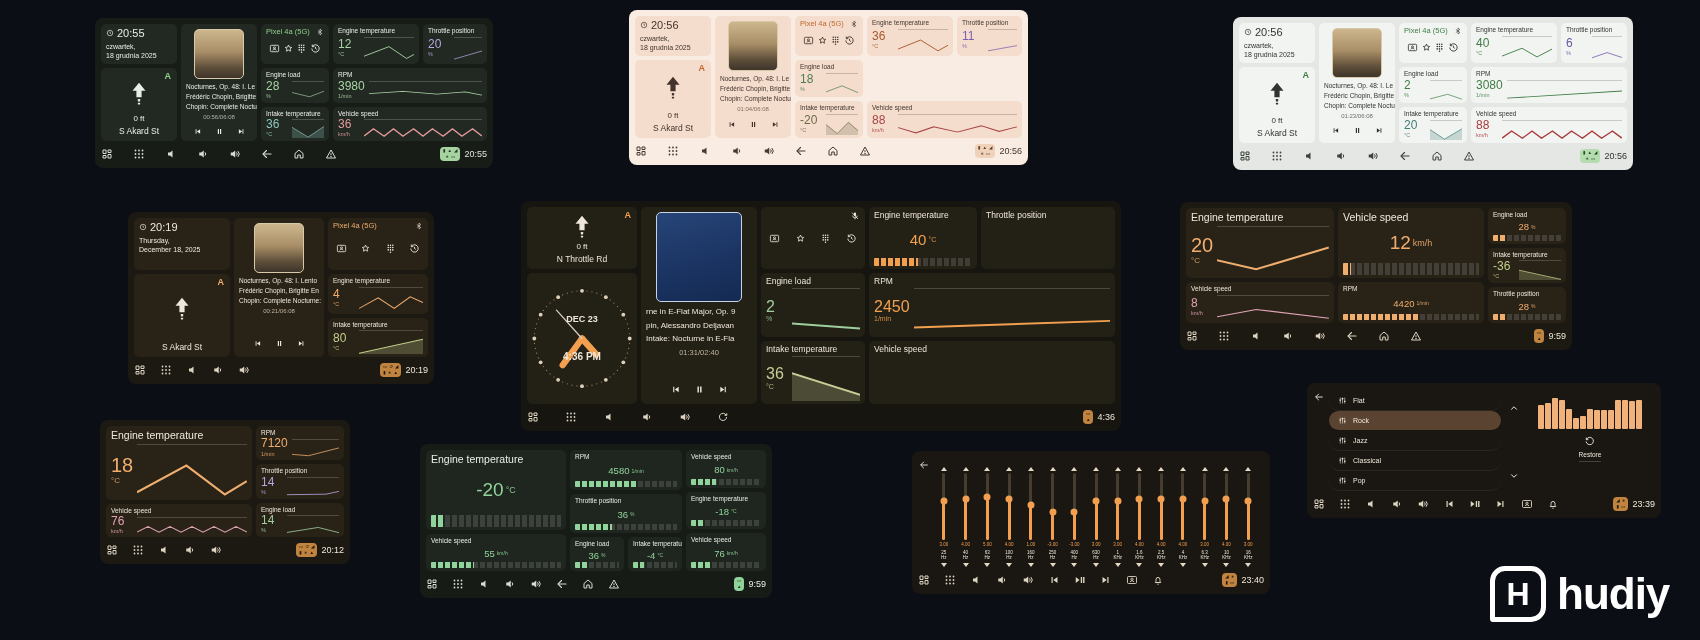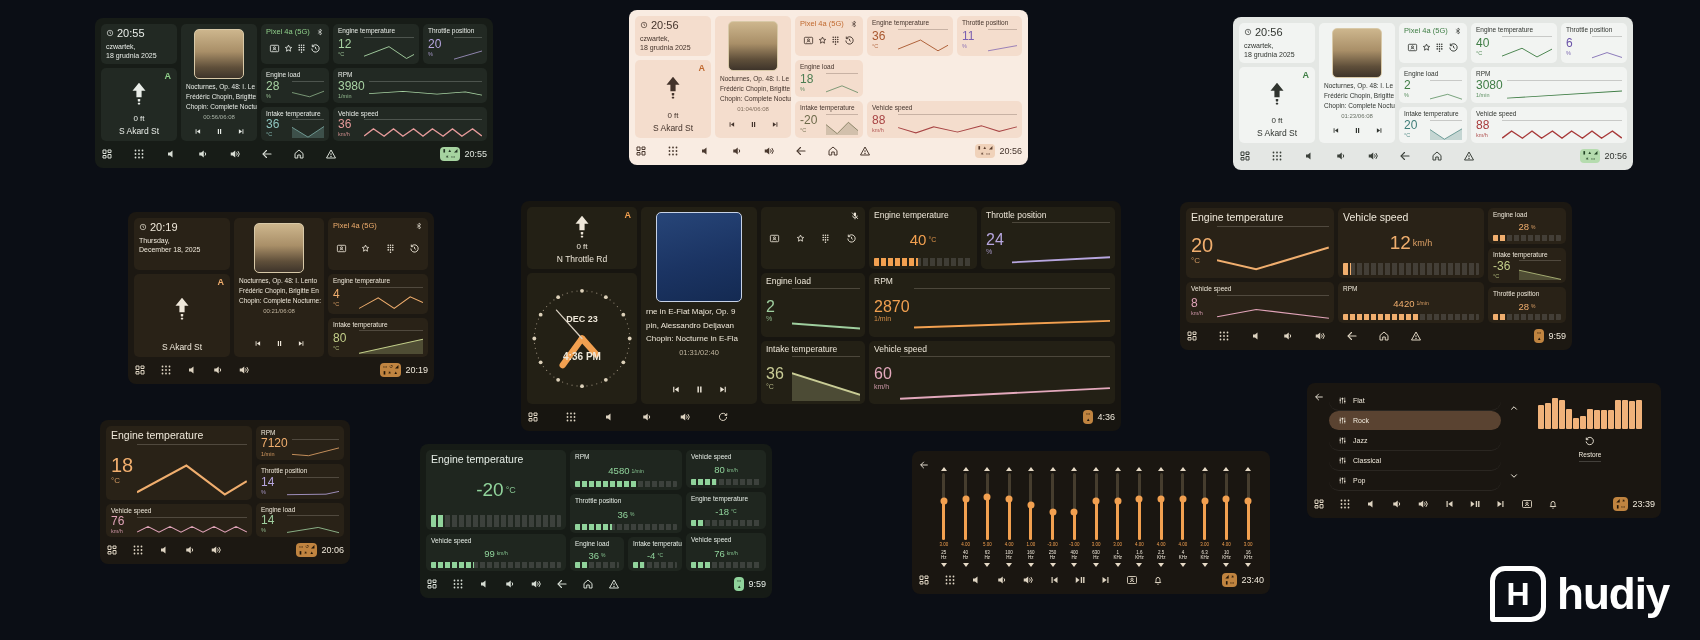--- a/index.html
+++ b/index.html
@@ -1200,21 +1200,21 @@
               <rect x="10.9" y="21" width="2.2" height="1.6" rx="0.4"></rect>
             </svg>
           </span>
           <div class="nav-dist">0 ft</div>
           <div class="nav-street">N Throttle Rd</div>
         </div>
         <div class="card media lg" style="grid-area: media;">
           <div class="album" style="width: 84px; height: 88px; background: linear-gradient(165deg, rgb(39, 69, 120), rgb(27, 52, 99) 55%, rgb(20, 42, 82)); border: 1px solid rgb(199, 210, 230);"></div>
           <div class="m-line">rne in E-Flat Major, Op. 9</div>
           <div class="m-line">pin, Alessandro Deljavan</div>
-          <div class="m-line">Chopin: Nocturne in E-Fla</div>
+          <div class="m-line">Intake: Nocturne in E-Fla</div>
           <div class="m-time">01:31/02:40</div>
           <div class="m-ctl">
             <span><span class="icon" style="height: 11px; width: 11px;">
                 <svg viewBox="0 0 24 24" fill="currentColor">
                   <path d="M7 6h2.4v12H7z"></path>
                   <path d="M19 6l-8.5 6L19 18z"></path>
                 </svg>
               </span></span>
             <span><span class="icon" style="height: 11px; width: 11px;">
                 <svg viewBox="0 0 24 24" fill="currentColor">
@@ -1279,51 +1279,40 @@
           <div class="cval">
             <span class="cv" style="color: rgb(242, 160, 80);">40</span>
             <span class="cu" style="color: rgb(242, 160, 80);">°C</span>
           </div>
           <div class="gauge" style="height: 8px;">
             <div class="gauge-fill" style="width: 45%; background: repeating-linear-gradient(90deg, rgb(242, 160, 80) 0px, rgb(242, 160, 80) 5px, transparent 5px, transparent 7px);"></div>
           </div>
         </div>
         <div class="card tile md" style="flex: 1 1 0%; grid-area: m2;">
           <div class="lbl">Throttle position</div>
-          <div class="body">
-            <div class="vb">
-              <div class="v" style="color: rgb(183, 166, 223);">24</div>
-              <div class="u" style="color: rgb(183, 166, 223);">%</div>
-            </div>
-            <div class="chart" style="border-top-color: rgba(238, 231, 217, 0.2);">
-              <svg viewBox="0 0 100 32" preserveAspectRatio="none" class="spark">
-                <polyline points="0.0,28.4 100.0,23.6" fill="none" stroke="#b7a6df" stroke-width="1.7"></polyline>
-              </svg>
-            </div>
-          </div>
         </div>
         <div class="card tile md" style="flex: 1 1 0%; grid-area: m3;">
           <div class="lbl">Engine load</div>
           <div class="body">
             <div class="vb">
               <div class="v" style="color: rgb(159, 207, 159);">2</div>
               <div class="u" style="color: rgb(159, 207, 159);">%</div>
             </div>
             <div class="chart" style="border-top-color: rgba(238, 231, 217, 0.2);">
               <svg viewBox="0 0 100 32" preserveAspectRatio="none" class="spark">
                 <polyline points="0.0,23.0 100.0,27.5" fill="none" stroke="#9fcf9f" stroke-width="1.7"></polyline>
               </svg>
             </div>
           </div>
         </div>
         <div class="card tile md" style="flex: 1 1 0%; grid-area: m4;">
           <div class="lbl">RPM</div>
           <div class="body">
             <div class="vb">
-              <div class="v" style="color: rgb(242, 160, 80);">2870</div>
+              <div class="v" style="color: rgb(242, 160, 80);">2450</div>
               <div class="u" style="color: rgb(242, 160, 80);">1/min</div>
             </div>
             <div class="chart" style="border-top-color: rgba(238, 231, 217, 0.2);">
               <svg viewBox="0 0 100 32" preserveAspectRatio="none" class="spark">
                 <polyline points="0.0,26.6 100.0,20.6" fill="none" stroke="#f2a050" stroke-width="1.7"></polyline>
               </svg>
             </div>
           </div>
         </div>
         <div class="card tile md" style="flex: 1 1 0%; grid-area: m5;">
@@ -1336,31 +1325,20 @@
             <div class="chart" style="border-top-color: rgba(238, 231, 217, 0.2);">
               <svg viewBox="0 0 100 32" preserveAspectRatio="none" class="spark">
                 <polygon points="0.0,6.5 100.0,26.0 100,32 0,32" fill="#c9cc96" opacity="0.25"></polygon>
                 <polyline points="0.0,6.5 100.0,26.0" fill="none" stroke="#c9cc96" stroke-width="1.7"></polyline>
               </svg>
             </div>
           </div>
         </div>
         <div class="card tile md" style="flex: 1 1 0%; grid-area: m6;">
           <div class="lbl">Vehicle speed</div>
-          <div class="body">
-            <div class="vb">
-              <div class="v" style="color: rgb(227, 168, 188);">60</div>
-              <div class="u" style="color: rgb(227, 168, 188);">km/h</div>
-            </div>
-            <div class="chart" style="border-top-color: rgba(238, 231, 217, 0.2);">
-              <svg viewBox="0 0 100 32" preserveAspectRatio="none" class="spark">
-                <polyline points="0.0,29.6 100.0,20.0" fill="none" stroke="#e3a8bc" stroke-width="1.7"></polyline>
-              </svg>
-            </div>
-          </div>
         </div>
       </div>
       <div class="bottombar">
         <div class="bb-icons" style="gap: 26px;">
           <span class="bb-btn">
             <span class="icon" style="height: 12px; width: 12px;">
               <svg viewBox="0 0 24 24" fill="none" stroke="currentColor" stroke-width="2">
                 <path d="M4 4h6v7H4zM14 4h6v5h-6zM4 15h6v5H4zM14 13h6v7h-6z"></path>
               </svg>
             </span>
@@ -1736,41 +1714,41 @@
               <span class="mini">▭</span>
               <span class="mini">↺</span>
               <span class="mini">◢</span>
             </div>
             <div class="badge-row">
               <span class="mini">▮</span>
               <span class="mini">∗</span>
               <span class="mini">▲</span>
             </div>
           </div>
-          <span class="bb-time" style="color: rgb(239, 232, 218);">20:06</span>
+          <span class="bb-time" style="color: rgb(239, 232, 218);">20:12</span>
         </div>
       </div>
     </div>
     <div class="panel" style="left: 420px; top: 444px; width: 352px; height: 154px; --bg: #161b16; --card: #1f261f; --text: #e7eee7; --muted: #a9b8a9; --hair: rgba(231,238,231,0.2); --barIcon: #d6ddd4; --accent: #90d39b;">
       <div class="cols">
         <div class="col" style="width: 140px; flex-shrink: 0;">
           <div class="card tile big center" style="height: 80px; flex-shrink: 0;">
             <div class="lbl">Engine temperature</div>
             <div class="cval">
               <span class="cv" style="color: rgb(144, 211, 155);">-20</span>
               <span class="cu" style="color: rgb(144, 211, 155);">°C</span>
             </div>
             <div class="gauge" style="height: 12px;">
               <div class="gauge-fill" style="width: 9%; background: repeating-linear-gradient(90deg, rgb(144, 211, 155) 0px, rgb(144, 211, 155) 5px, transparent 5px, transparent 7px);"></div>
             </div>
           </div>
           <div class="card tile center" style="flex: 1 1 0%;">
             <div class="lbl">Vehicle speed</div>
             <div class="cval">
-              <span class="cv" style="color: rgb(144, 211, 155);">99</span>
+              <span class="cv" style="color: rgb(144, 211, 155);">55</span>
               <span class="cu" style="color: rgb(144, 211, 155);">km/h</span>
             </div>
             <div class="gauge" style="height: 6px;">
               <div class="gauge-fill" style="width: 33%; background: repeating-linear-gradient(90deg, rgb(144, 211, 155) 0px, rgb(144, 211, 155) 5px, transparent 5px, transparent 7px);"></div>
             </div>
           </div>
         </div>
         <div class="col" style="flex: 1 1 0%;">
           <div class="card tile center" style="flex: 1 1 0%;">
             <div class="lbl">RPM</div>

